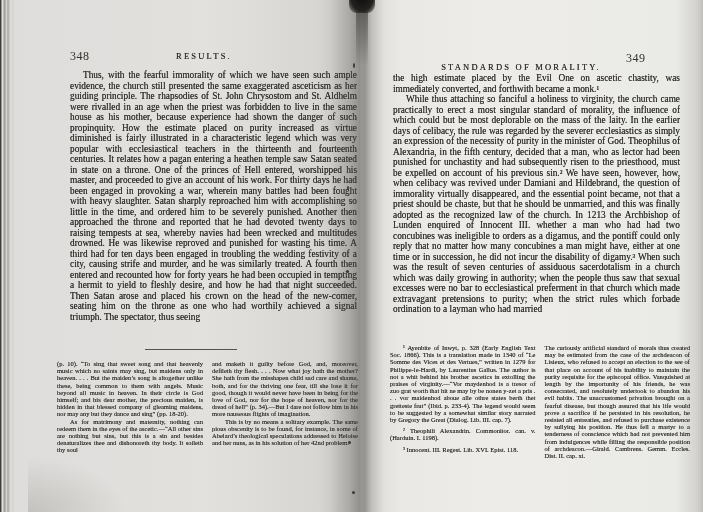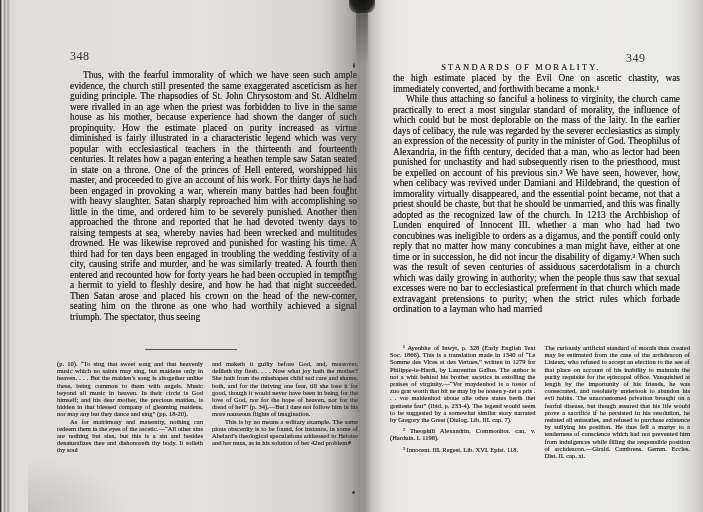--- a/index.html
+++ b/index.html
@@ -65,20 +65,21 @@
 </style>
 </head>
 <body>
 
 <div class="scan">
 
   <div class="left-edge"></div>
 
   <div class="page page-left">
     <div class="pagenum" style="left:56px;top:49px;">348</div>
+    <div class="running-head" style="left:40px;top:51px;width:300px;">RESULTS.</div>
     <div class="maintext" style="left:56px;top:70px;width:287px;height:278px;overflow:hidden;">
         <p class="para indent">Thus, with the fearful immorality of which we have seen such ample evidence, the church still presented the same exaggerated asceticism as her guiding principle. The rhapsodies of St. John Chrysostom and St. Aldhelm were rivalled in an age when the priest was forbidden to live in the same house as his mother, because experience had shown the danger of such propinquity. How the estimate placed on purity increased as virtue diminished is fairly illustrated in a characteristic legend which was very popular with ecclesiastical teachers in the thirteenth and fourteenth centuries. It relates how a pagan entering a heathen temple saw Satan seated in state on a throne. One of the princes of Hell entered, worshipped his master, and proceeded to give an account of his work. For thirty days he had been engaged in provoking a war, wherein many battles had been fought with heavy slaughter. Satan sharply reproached him with accomplishing so little in the time, and ordered him to be severely punished. Another then approached the throne and reported that he had devoted twenty days to raising tempests at sea, whereby navies had been wrecked and multitudes drowned. He was likewise reproved and punished for wasting his time. A third had for ten days been engaged in troubling the wedding festivity of a city, causing strife and murder, and he was similarly treated. A fourth then entered and recounted how for forty years he had been occupied in tempting a hermit to yield to fleshly desire, and how he had that night succeeded. Then Satan arose and placed his crown on the head of the new-comer, seating him on the throne as one who had worthily achieved a signal triumph. The spectator, thus seeing</p>
       </div>
     <div class="fnrule" style="left:131px;top:349px;width:92px;"></div>
     <div class="fnote" style="left:43px;top:360px;width:302px;">
       <div class="fncol">
           <p class="para">(p. 10). “To sing that sweet song and that heavenly music which no saints may sing, but maidens only in heaven. . . . But the maiden’s song is altogether unlike these, being common to them with angels. Music beyond all music in heaven. In their circle is God himself; and his dear mother, the precious maiden, is hidden in that blessed company of gleaming maidens, nor may any but they dance and sing” (pp. 18-20).</p>
           <p class="para indent">As for matrimony and maternity, nothing can redeem them in the eyes of the ascetic.—“All other sins are nothing but sins, but this is a sin and besides denaturalizes thee and dishonoreth thy body. It soileth thy soul</p>
         </div>
       <div class="fncol">

